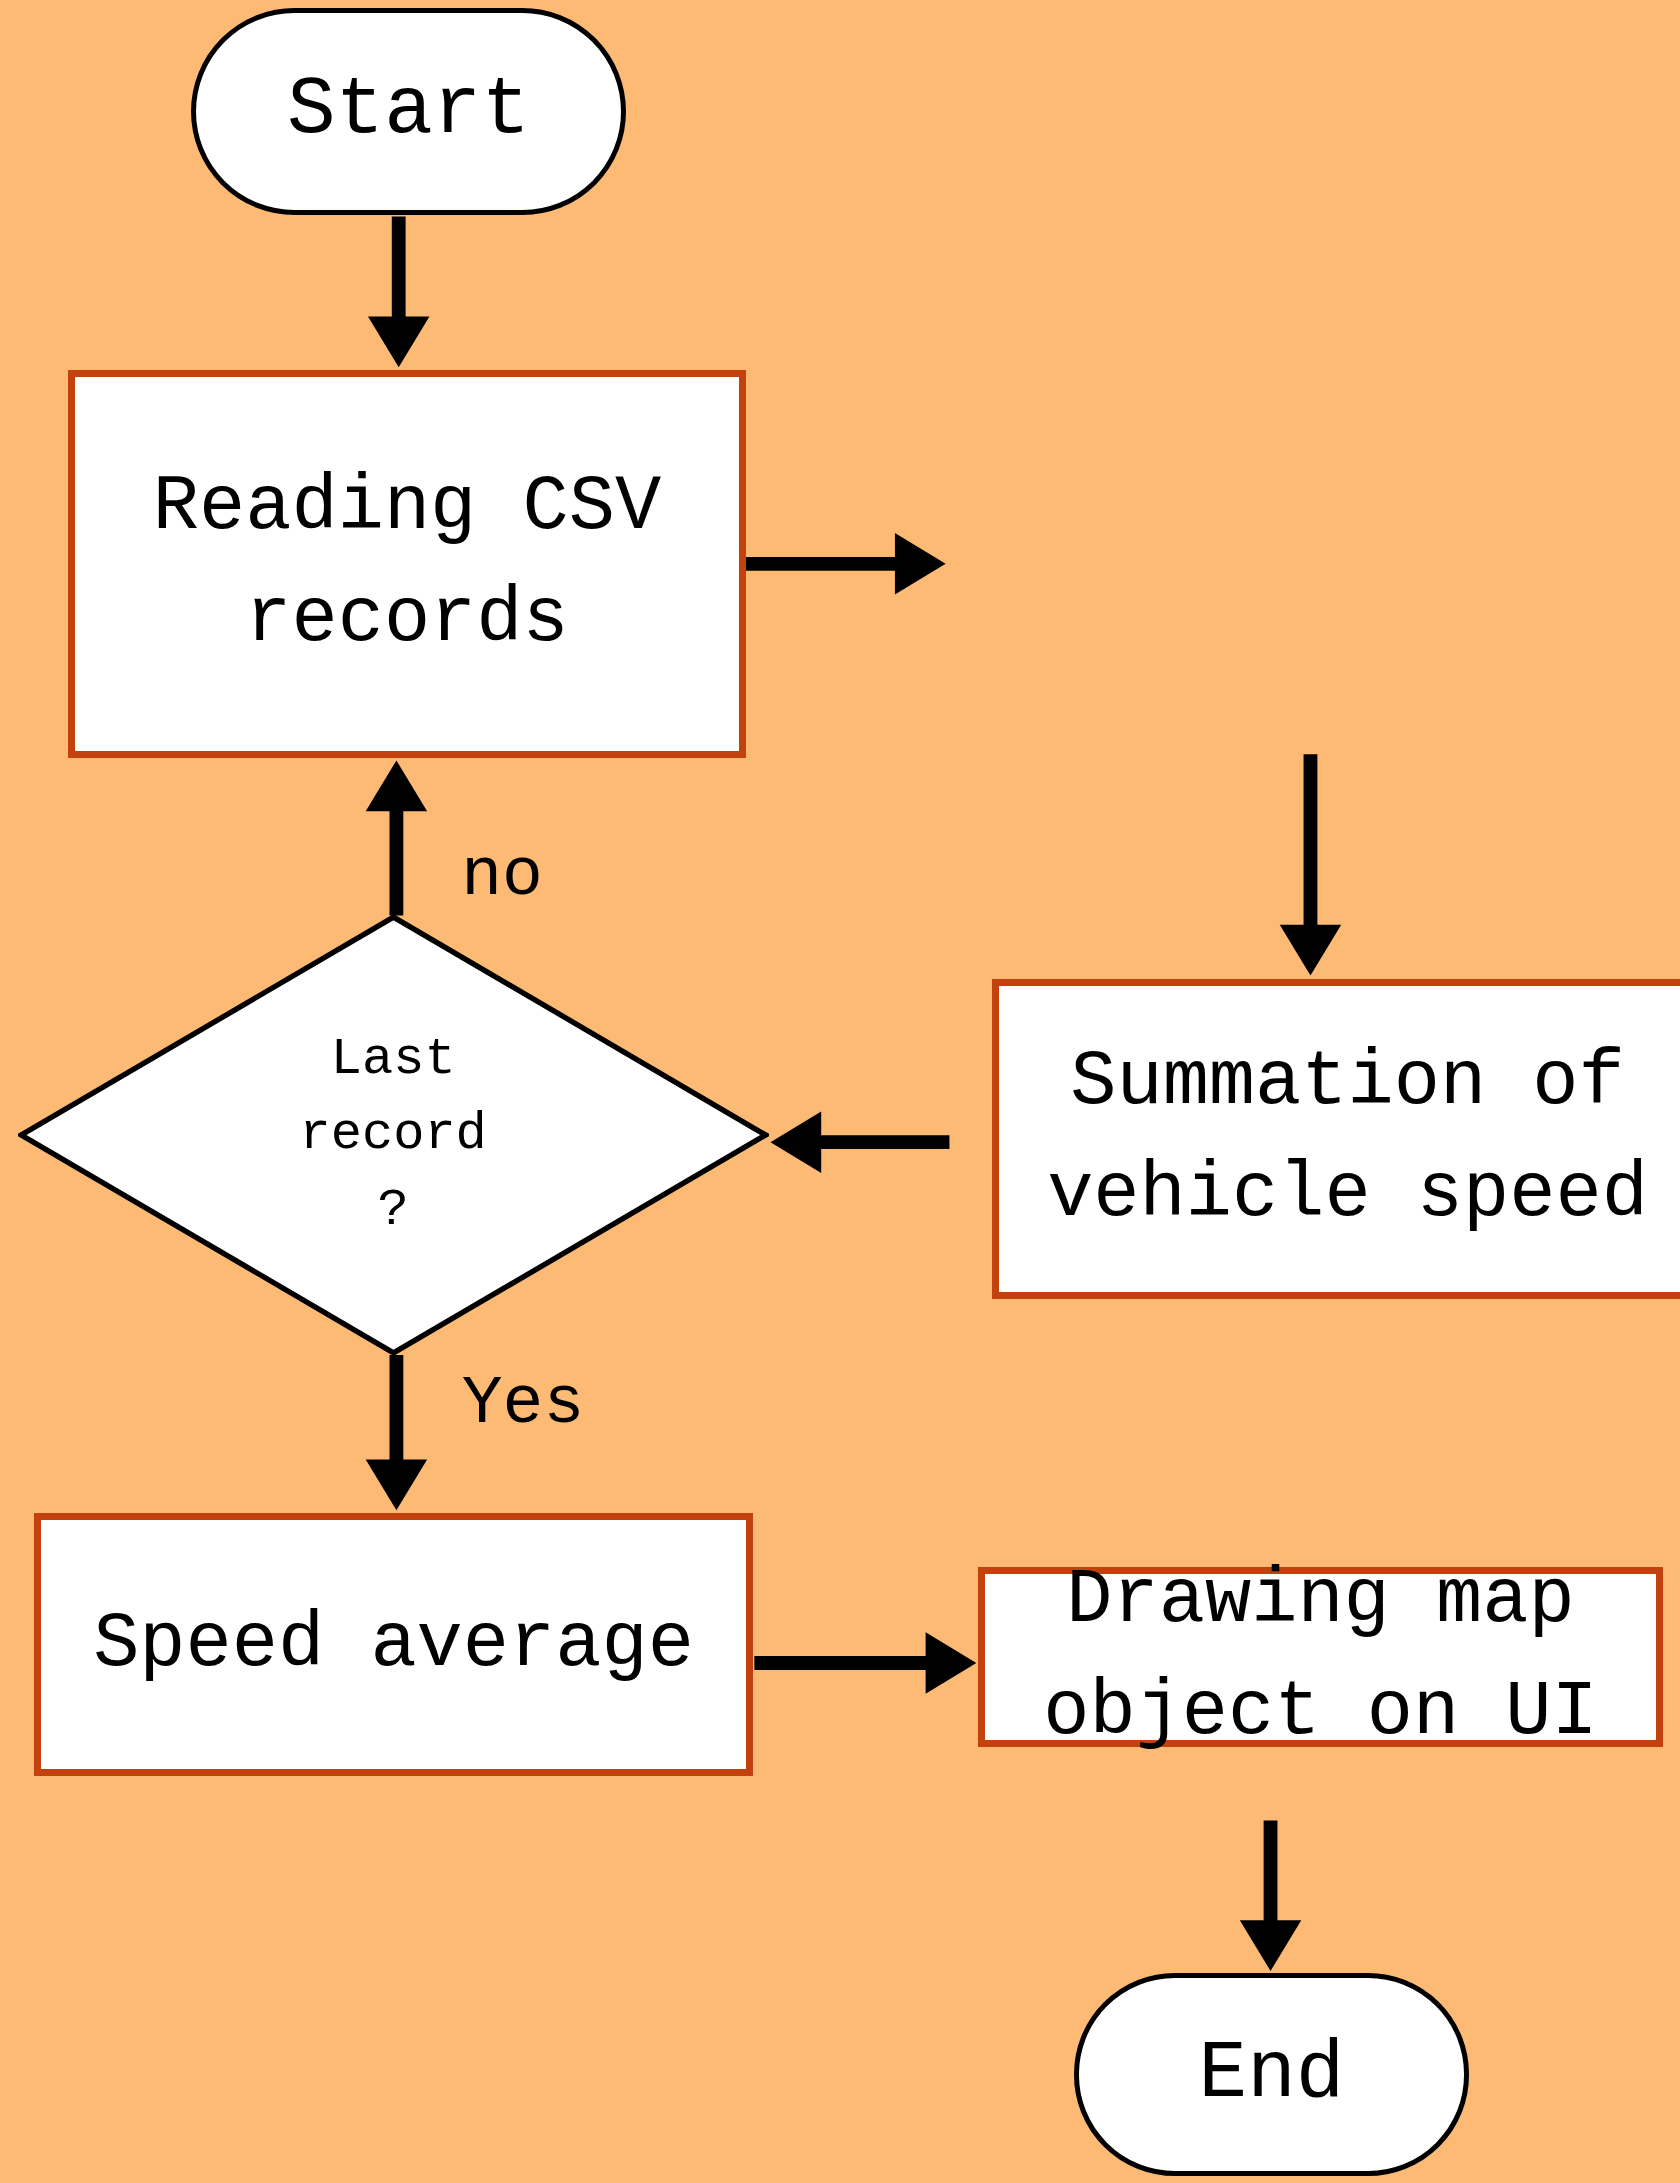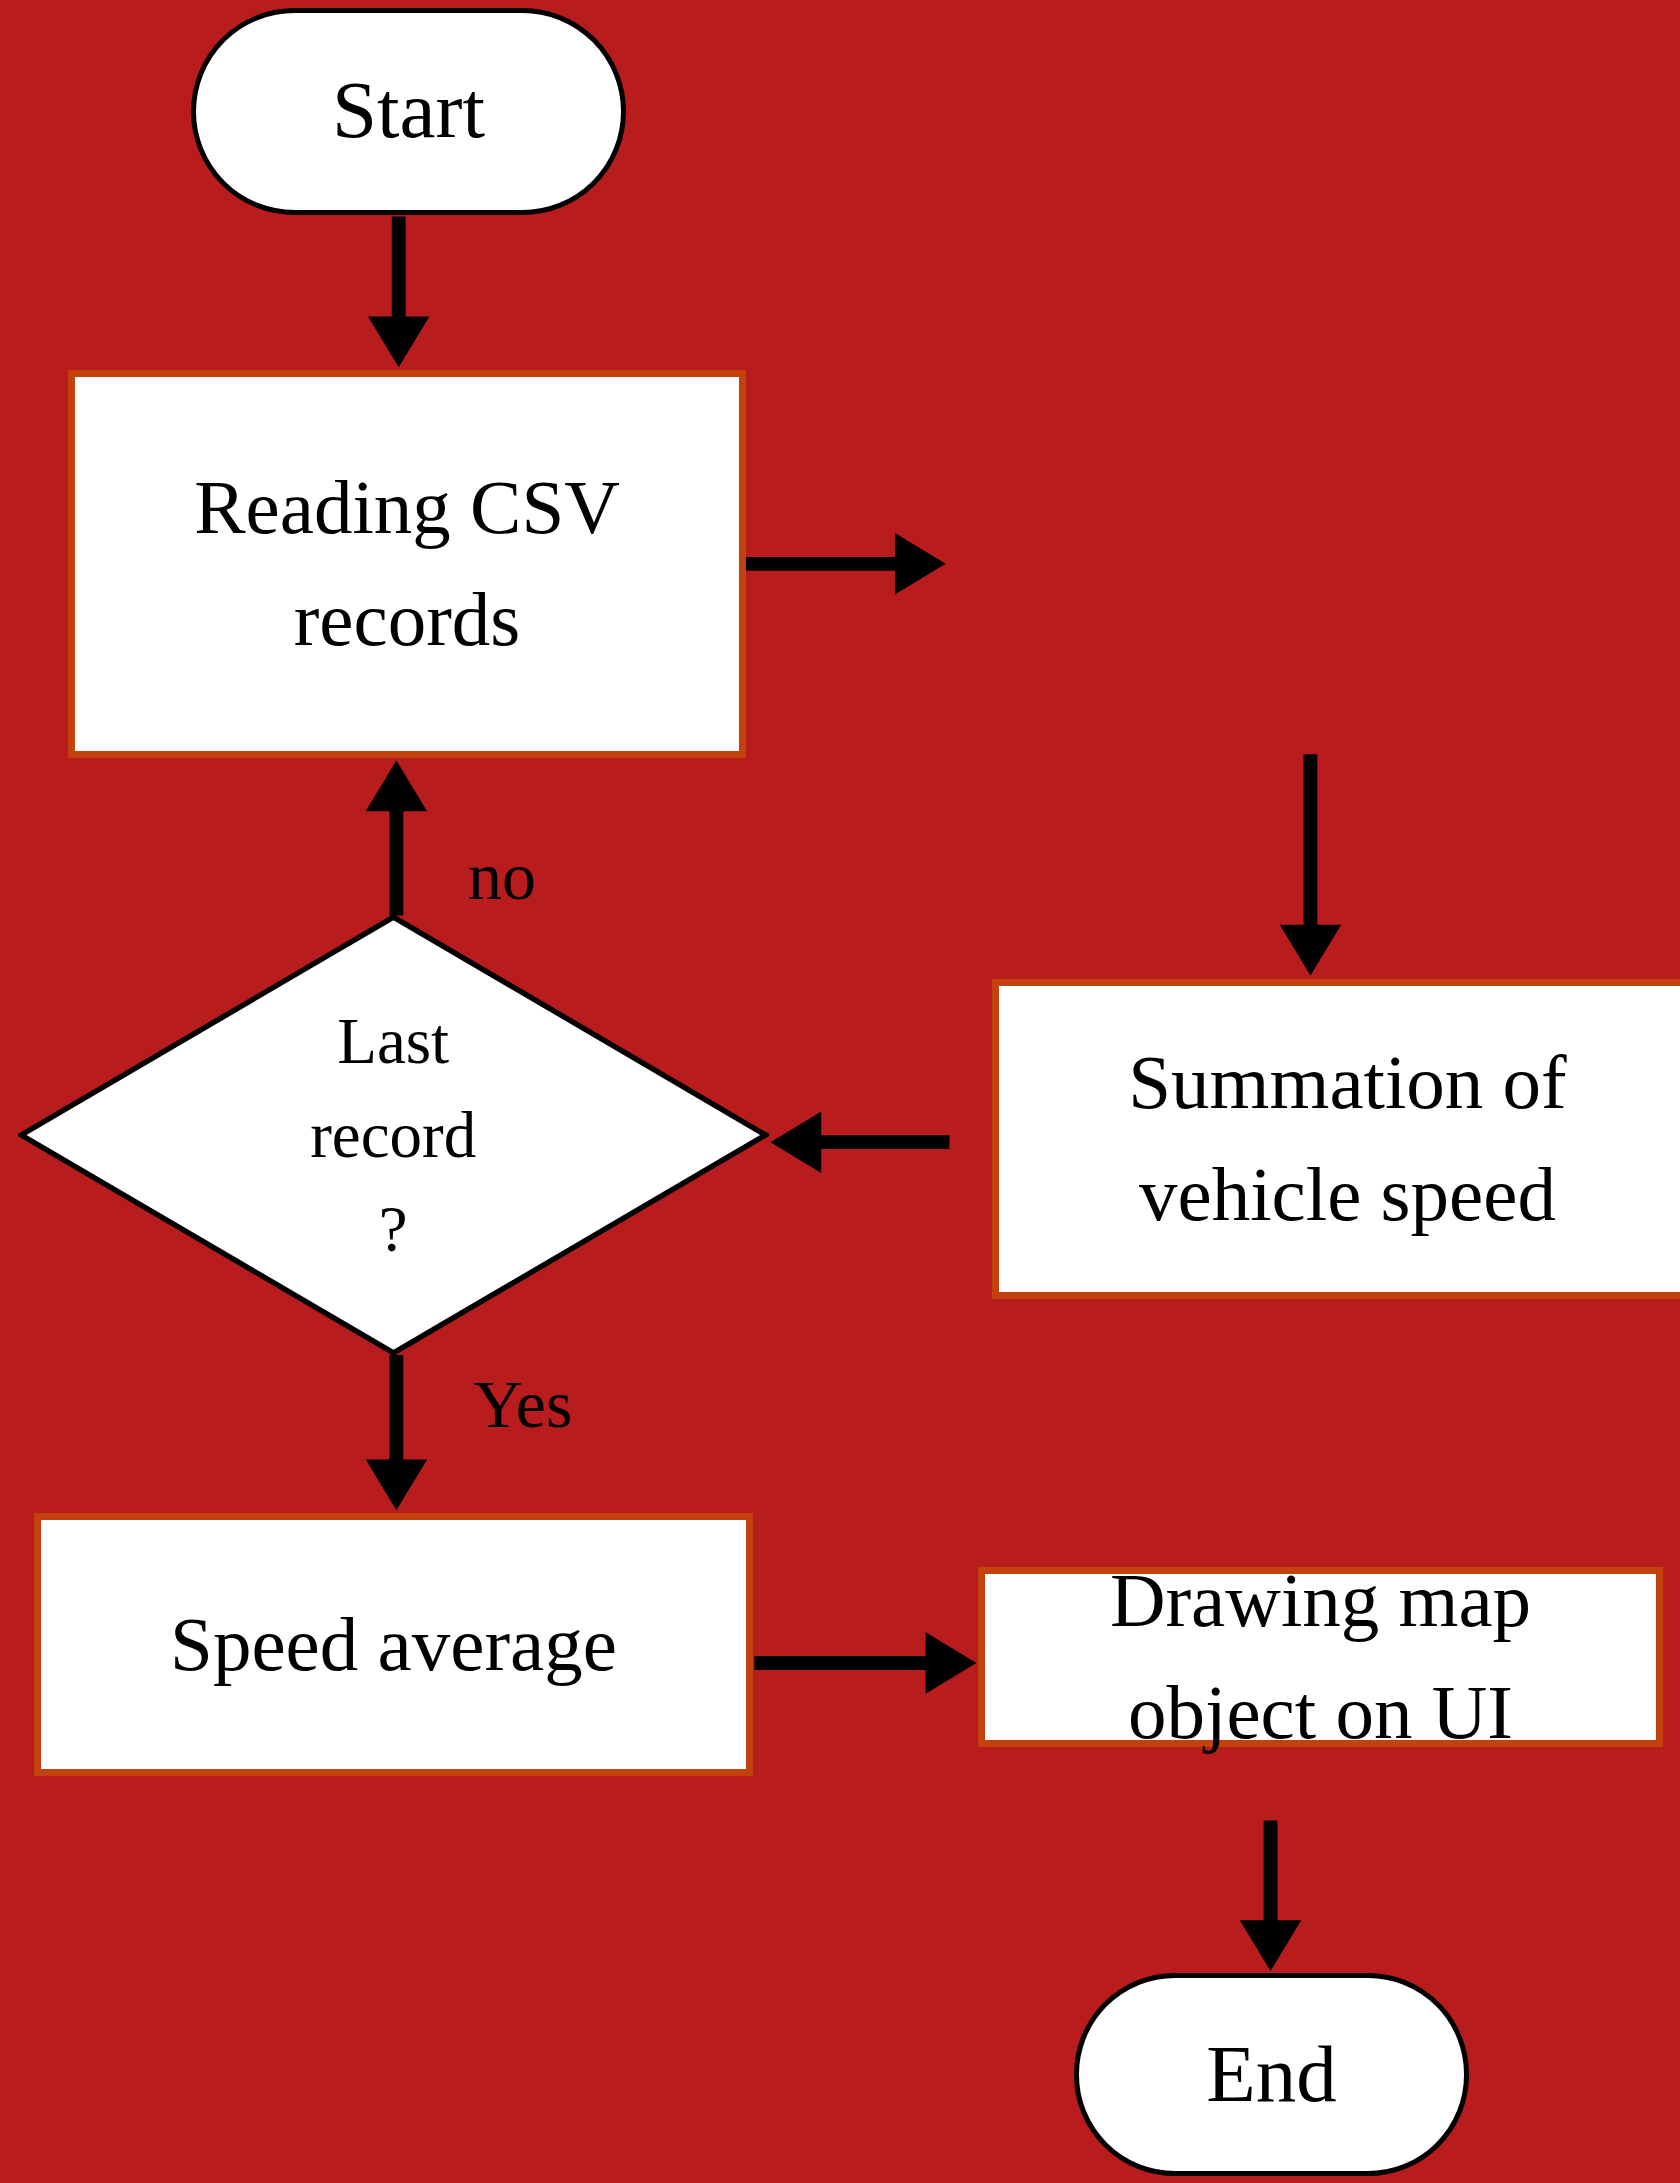--- a/index.html
+++ b/index.html
@@ -4,22 +4,22 @@
 <style>
   html, body {
     margin: 0;
     padding: 0;
     background: #ffffff;
   }
   #canvas {
     position: relative;
     width: 1680px;
     height: 2183px;
-    background: #b91c1c;
-    font-family: Liberation Serif, serif;
+    background: #fdba74;
+    font-family: Liberation Mono, monospace;
     color: #000000;
     overflow: hidden;
   }
   #edge-layer {
     position: absolute;
     left: 0;
     top: 0;
     width: 1680px;
     height: 2183px;
   }
@@ -69,21 +69,21 @@
     left: 0; top: 0;
   }
   #n-decision .lbl {
     position: absolute;
     left: 0; top: 0; width: 100%; height: 100%;
     display: flex;
     align-items: center;
     justify-content: center;
     text-align: center;
     white-space: pre-line;
-    font-size: 65px;
+    font-size: 52px;
     line-height: 1.45;
   }
   .edge-label {
     position: absolute;
     font-size: 68px;
     line-height: 1;
     color: #000000;
     transform: translate(-50%, -50%);
   }
   #lbl-no  { left: 502px; top: 876px; }

